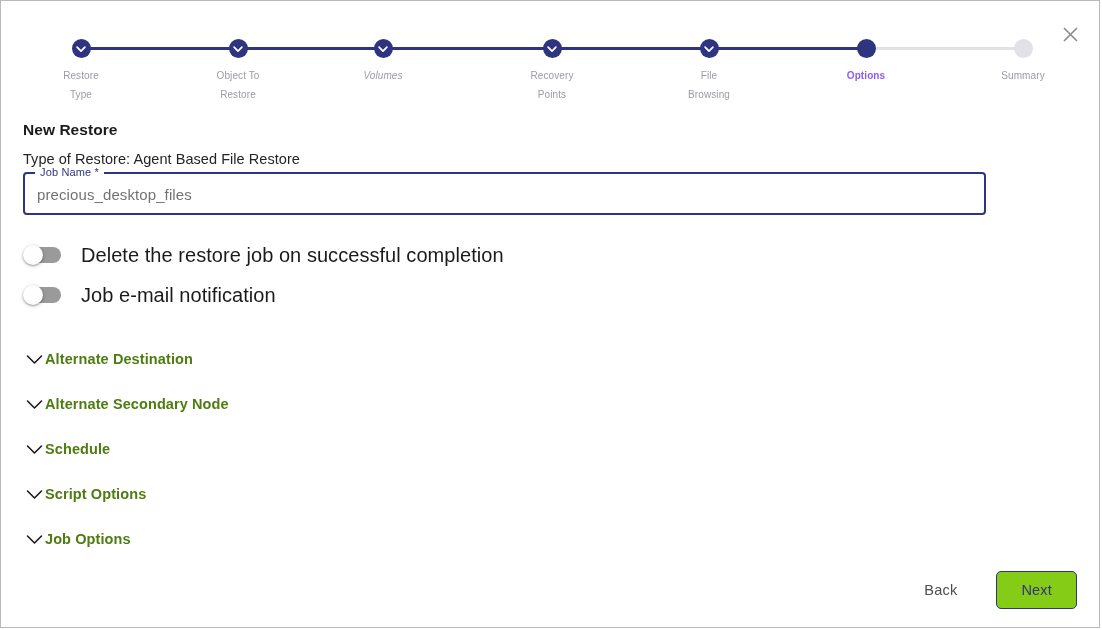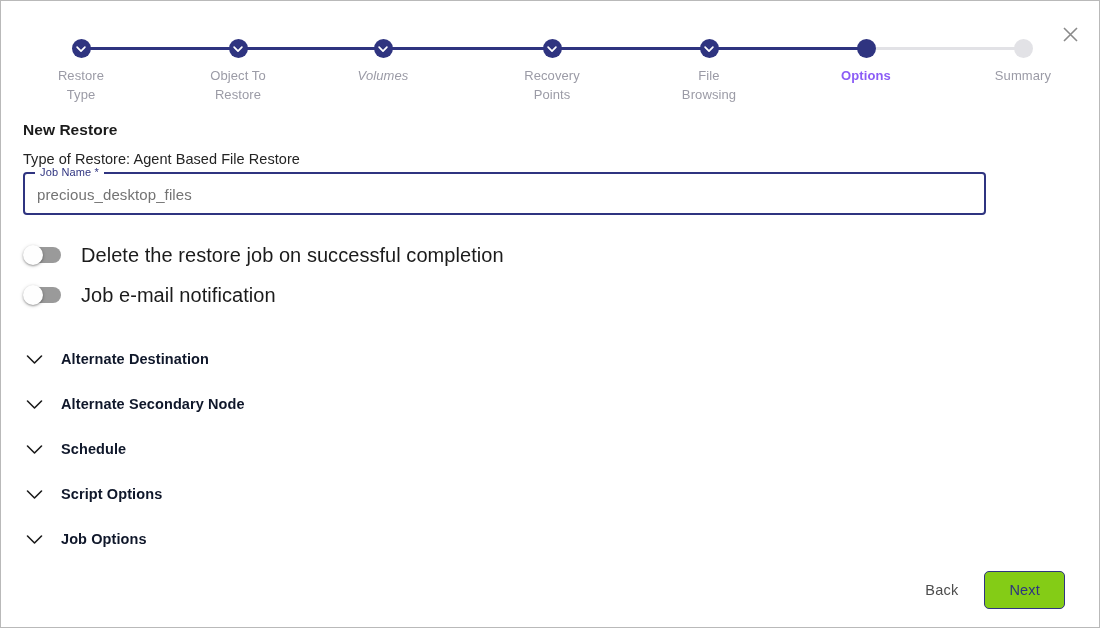--- a/index.html
+++ b/index.html
@@ -86,21 +86,21 @@
   }
   .step-dot.active { cursor: default; }
   .step-dot svg {
     position: absolute;
     top: 50%;
     left: 50%;
     transform: translate(-50%, -50%);
   }
   .step-label {
     margin-top: 9px;
-    font-size: 13px;
+    font-size: 10px;
     color: #9b9ba6;
     line-height: 18.5px;
     letter-spacing: .1px;
     white-space: pre-line;
     text-align: center;
   }
   .step-label.active {
     color: #8b5cf6;
     font-weight: bold;
   }
@@ -217,35 +217,34 @@
     user-select: none;
   }
   .accordion .chev {
     width: 22px;
     flex: 0 0 auto;
     display: flex;
     align-items: center;
     justify-content: center;
   }
   .accordion .acc-label {
-    margin-left: 16px;
     font-size: 14.5px;
     font-weight: bold;
-    color: #0f172a;
+    color: #4d7c0f;
     letter-spacing: .1px;
   }
 
   
   .footer {
     position: absolute;
     bottom: 18px;
-    right: 34px;
+    right: 22px;
     display: flex;
     align-items: center;
-    gap: 12px;
+    gap: 25px;
   }
   .btn-back {
     font-family: "Liberation Sans", sans-serif;
     background: none;
     border: none;
     font-size: 14.5px;
     color: #4d4d4d;
     padding: 8px 14px;
     cursor: pointer;
     letter-spacing: .2px;

